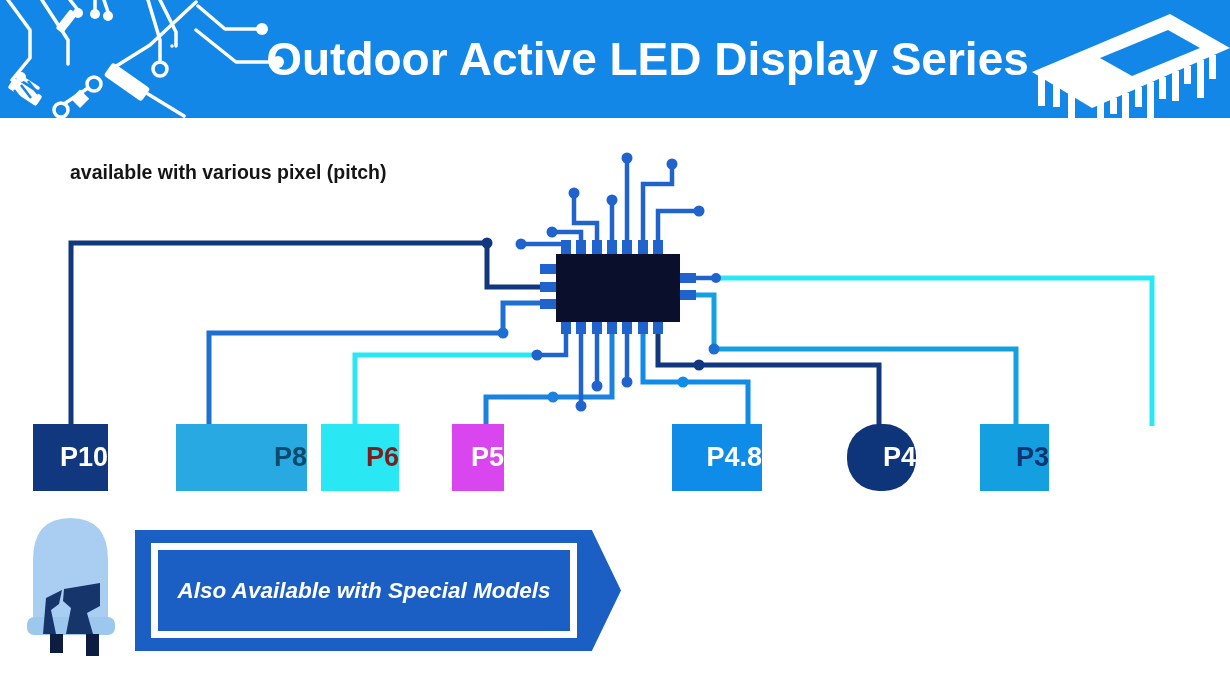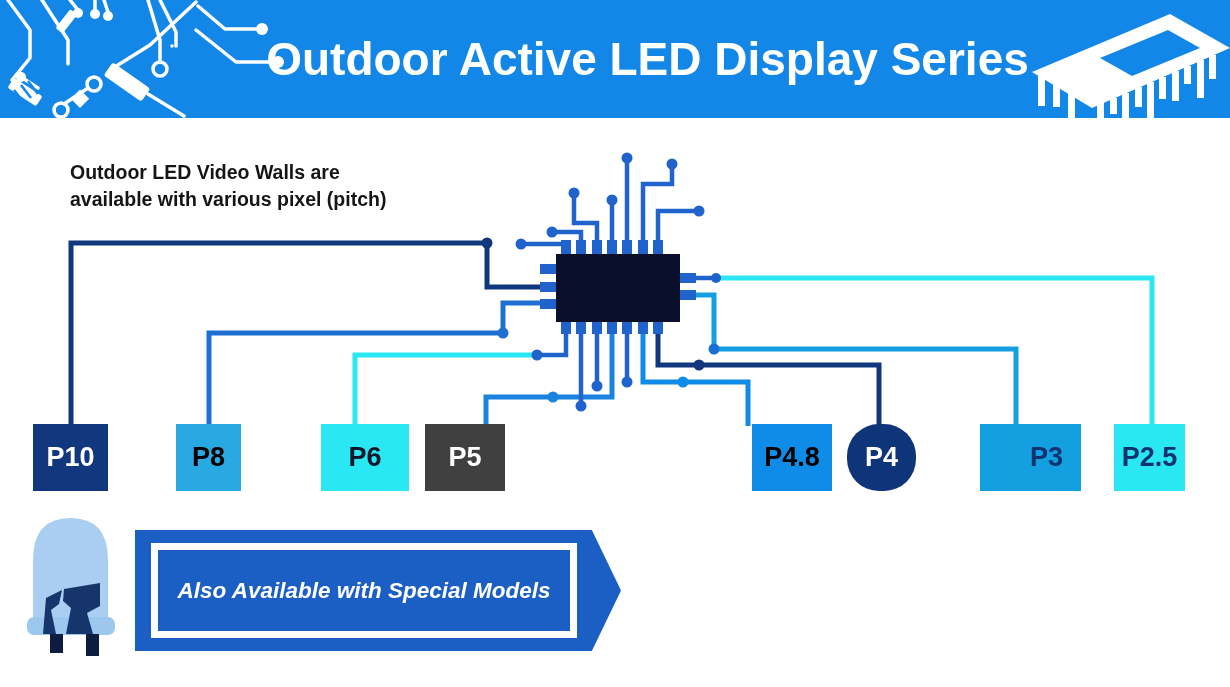--- a/index.html
+++ b/index.html
@@ -9,21 +9,21 @@
   .header{position:absolute;left:0;top:0;width:1230px;height:118px;background:#1287e8;}
   .header svg{position:absolute;top:0;}
   .title{position:absolute;left:285px;top:0;width:725px;height:118px;
          display:flex;align-items:center;justify-content:center;
          color:#ffffff;font-size:46px;font-weight:700;letter-spacing:0px;white-space:nowrap;}
   
   .intro{position:absolute;left:70px;top:159px;color:#151515;font-size:19.5px;font-weight:700;line-height:27px;}
   
   .diagram{position:absolute;left:0;top:0;width:1230px;height:687px;}
   
-  .pitch-box{position:absolute;top:424px;height:67px;display:flex;align-items:center;justify-content:center;
+  .pitch-box{position:absolute;top:424px;height:67px;display:flex;align-items:center;justify-content:flex-end;
              font-size:27px;font-weight:700;}
   
   .led-icon-wrap{position:absolute;left:0;top:505px;width:140px;height:160px;}
   .banner{position:absolute;left:135px;top:530px;width:486px;height:121px;background:#1b5ec4;
           -webkit-clip-path:polygon(0 0,94% 0,100% 50%,94% 100%,0 100%);
           clip-path:polygon(0 0,94% 0,100% 50%,94% 100%,0 100%);font-style:italic;}
   .banner-inner{position:absolute;left:16px;top:13px;width:412px;height:81px;border:7px solid #ffffff;
                 display:flex;align-items:center;justify-content:center;
                 color:#ffffff;font-size:22.5px;font-weight:700;white-space:nowrap;}
   .models{position:absolute;left:634px;top:530px;height:121px;display:flex;align-items:center;
@@ -91,21 +91,20 @@
         <rect x="1209" y="55" width="7" height="24"></rect>
         <rect x="1038" y="76" width="7" height="30"></rect>
         <rect x="1053" y="85" width="7" height="22"></rect>
         <rect x="1068" y="94" width="7" height="32"></rect>
       </g>
     </svg>
     <div class="title">Outdoor Active LED Display Series</div>
   </div>
 
   <div class="intro">
-    <div>Outdoor LED Video Walls are</div>
     <div>available with various pixel (pitch)</div>
   </div>
 
   <svg class="diagram" viewBox="0 0 1230 687">
 
     <g stroke="#11377f" stroke-width="5" fill="none">
       <path d="M71 426 V243 H487 M487 243 V287 H542"></path>
     </g>
     <circle cx="487" cy="243" r="5.5" fill="#11377f"></circle>
 
@@ -196,40 +195,37 @@
 
       <rect x="680" y="273" width="16" height="10"></rect>
       <rect x="680" y="290" width="16" height="10"></rect>
     </g>
     <rect x="556" y="254" width="124" height="68" fill="#0a0f2b"></rect>
   </svg>
 
   <div class="pitch-box" style="left: 33px; width: 75px; background: rgb(17, 55, 127); color: rgb(255, 255, 255);">
     <span>P10</span>
     </div>
-  <div class="pitch-box" style="left: 176px; width: 65px; background: rgb(41, 169, 225); color: #000000;">
+  <div class="pitch-box" style="left: 176px; width: 87px; background: rgb(41, 169, 225); color: #0c4a6e; padding-left: 44px;">
     <span>P8</span>
     </div>
-  <div class="pitch-box" style="left: 321px; width: 88px; background: rgb(41, 232, 243); color: #0f172a;">
+  <div class="pitch-box" style="left: 321px; width: 78px; background: rgb(41, 232, 243); color: #7f1d1d;">
     <span>P6</span>
     </div>
-  <div class="pitch-box" style="left: 425px; width: 80px; background: #404040; color: rgb(255, 255, 255);">
+  <div class="pitch-box" style="left: 452px; width: 52px; background: #d946ef; color: rgb(255, 255, 255);">
     <span>P5</span>
     </div>
-  <div class="pitch-box" style="left: 752px; width: 80px; background: rgb(14, 140, 232); color: #000000;">
+  <div class="pitch-box" style="left: 672px; width: 90px; background: rgb(14, 140, 232); color: #ffffff;">
     <span>P4.8</span>
     </div>
   <div class="pitch-box" style="left: 847px; width: 69px; background: rgb(14, 52, 121); color: rgb(255, 255, 255); border-radius: 32px;">
     <span>P4</span>
     </div>
-  <div class="pitch-box" style="left: 980px; width: 69px; background: rgb(20, 159, 224); color: rgb(13, 52, 112); padding-left: 32px;">
+  <div class="pitch-box" style="left: 980px; width: 69px; background: rgb(20, 159, 224); color: rgb(13, 52, 112);">
     <span>P3</span>
-    </div>
-  <div class="pitch-box" style="left: 1114px; width: 71px; background: rgb(41, 232, 243); color: rgb(13, 52, 112);">
-    <span>P2.5</span>
     </div>
 
   <div class="led-icon-wrap">
     <svg width="140" height="160" viewBox="0 505 140 160">
 
       <path d="M33 560 Q33 518 70.5 518 Q108 518 108 560 L108 626 L33 626 Z" fill="#a9cef1"></path>
 
       <rect x="27" y="617" width="88" height="18" rx="7" fill="#9cc8ee"></rect>
 
       <g fill="#15356b">

